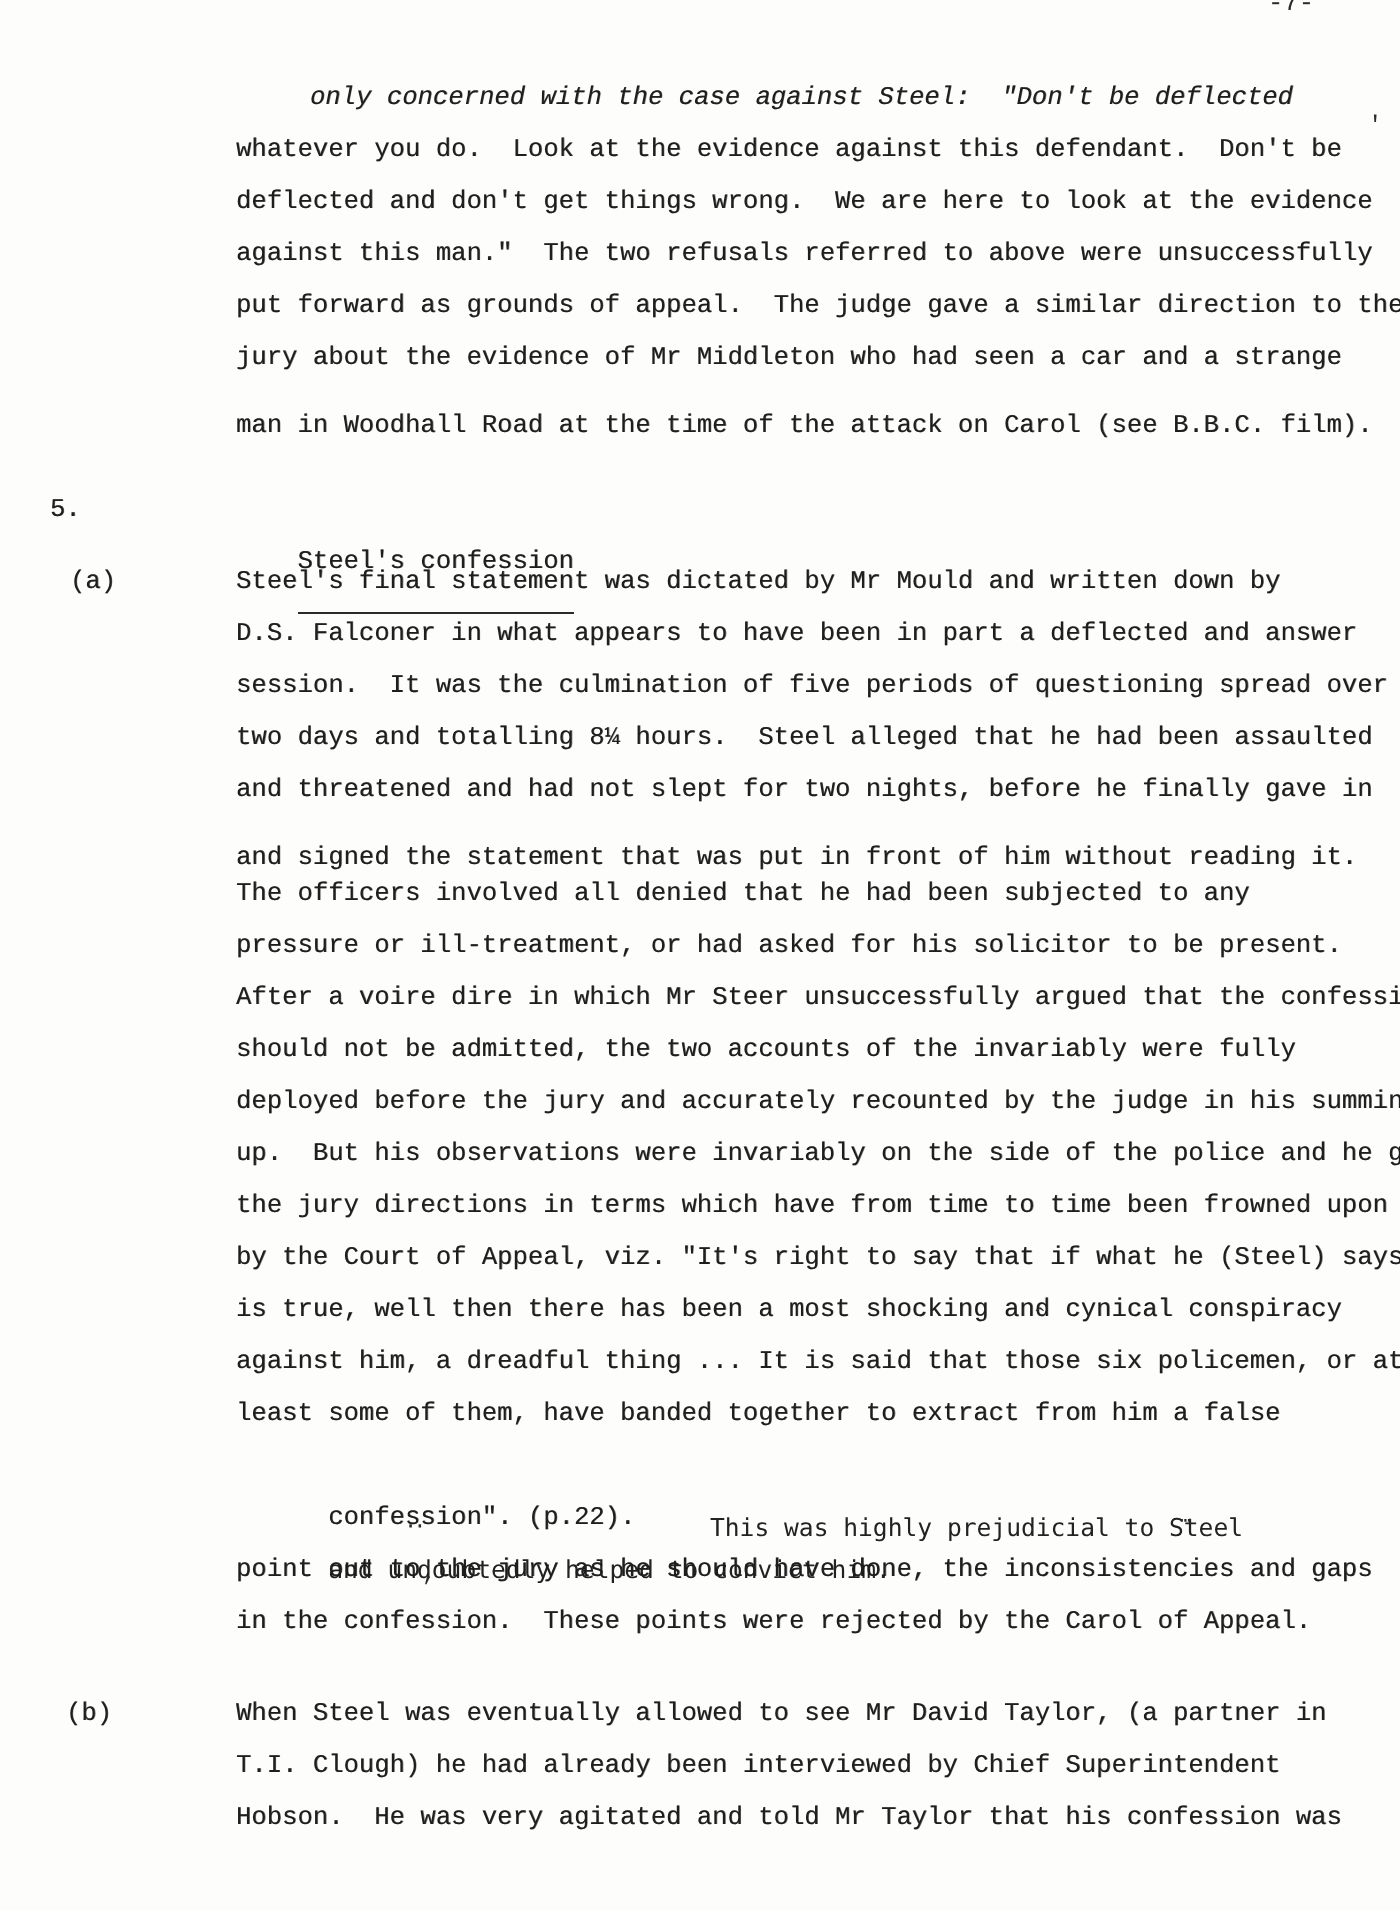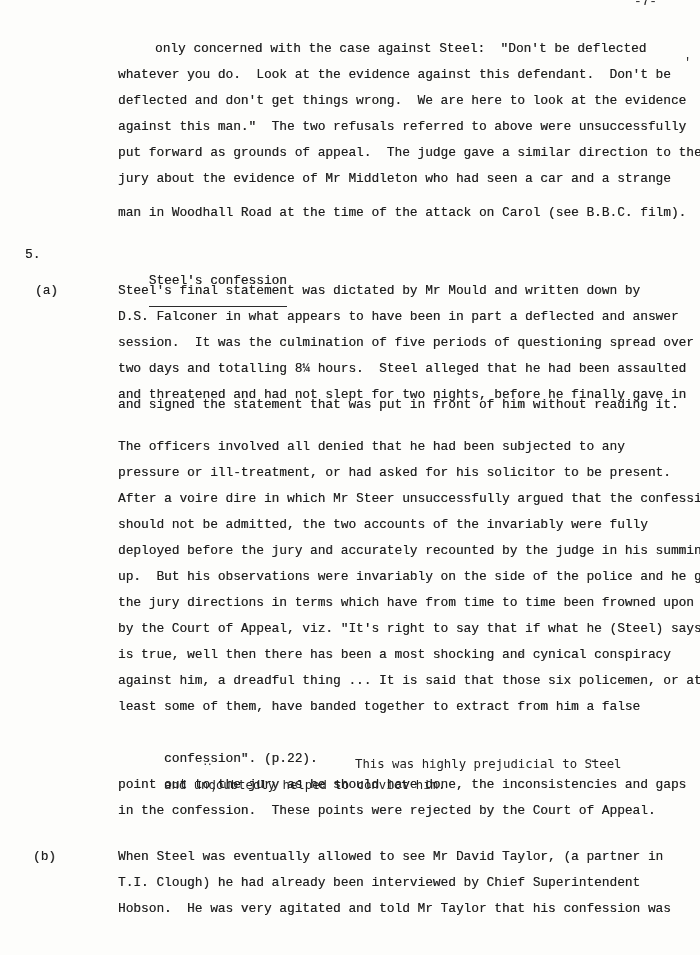--- a/index.html
+++ b/index.html
@@ -14,21 +14,21 @@
     color:#1e1e1e;
     text-shadow:0.3px 0 0 rgba(20,20,20,.55);
   }
   .line{
     position:absolute;
     left:118px;
     height:26px;
     line-height:26px;
     white-space:pre;
   }
-  .indent{ text-indent:37px; }
+  .indent{ text-indent:37px;font-style:italic; }
   .label{
     position:absolute;
     height:26px;line-height:26px;white-space:pre;
   }
   .heading-underline{
     display:inline-block;
     border-bottom:1.4px solid #2a2a2a;
     padding-bottom:12px;
   }
   .ins{
@@ -69,21 +69,21 @@
     <span class="heading-underline">Steel's confession</span>
   </div>
 
   <div class="label" style="left:35px; top:278px;">(a)</div>
   <div>
     <div class="line" style="top:278px">Steel's final statement was dictated by Mr Mould and written down by</div>
     <div class="line" style="top:304px">D.S. Falconer in what appears to have been in part a deflected and answer</div>
     <div class="line" style="top:330px">session.  It was the culmination of five periods of questioning spread over</div>
     <div class="line" style="top:356px">two days and totalling 8¼ hours.  Steel alleged that he had been assaulted</div>
     <div class="line" style="top:382px">and threatened and had not slept for two nights, before he finally gave in</div>
-    <div class="line" style="top:392px">and signed the statement that was put in front of him without reading it.</div>
+    <div class="line" style="top:416px">and signed the statement that was put in front of him without reading it.</div>
     <div class="line" style="top:434px">The officers involved all denied that he had been subjected to any</div>
     <div class="line" style="top:460px">pressure or ill-treatment, or had asked for his solicitor to be present.</div>
     <div class="line" style="top:486px">After a voire dire in which Mr Steer unsuccessfully argued that the confession</div>
     <div class="line" style="top:512px">should not be admitted, the two accounts of the invariably were fully</div>
     <div class="line" style="top:538px">deployed before the jury and accurately recounted by the judge in his summing</div>
     <div class="line" style="top:564px">up.  But his observations were invariably on the side of the police and he gave</div>
     <div class="line" style="top:590px">the jury directions in terms which have from time to time been frowned upon</div>
     <div class="line" style="top:616px">by the Court of Appeal, viz. "It's right to say that if what he (Steel) says</div>
     <div class="line" style="top:642px">is true, well then there has been a most shocking and cynical conspiracy</div>
     <div class="line" style="top:668px">against him, a dreadful thing ... It is said that those six policemen, or at</div>
@@ -91,21 +91,21 @@
 
     <div class="line" style="top:720px">
       <span>confession". (p.22).</span>
       <span class="ins ins-abs" style="left:237px; top:5px;">This was highly prejudicial to Steel</span>
     </div>
     <div class="line" style="top:746px">
       <span class="ins">and undoubtedly helped to convict him.</span>
     </div>
 
     <div class="line" style="top:772px">point out to the jury as he should have done, the inconsistencies and gaps</div>
-    <div class="line" style="top:798px">in the confession.  These points were rejected by the Court of Appeal.</div>
+    <div class="line" style="top:798px">in the confession.  These points were rejected by the Carol of Appeal.</div>
   </div>
 
   <div class="mark" style="left:516px; top:652px; font-size:13px;">ˆ</div>
   <div class="mark" style="left:202px; top:758px; font-size:11px; letter-spacing:-2px;">··</div>
   <div class="mark" style="left:211px; top:780px; font-size:12px;">,</div>
   <div class="mark" style="left:590px; top:756px; font-size:9px;">⋯</div>
 
   <div class="label" style="left:33px; top:844px;">(b)</div>
   <div>
     <div class="line" style="top:844px">When Steel was eventually allowed to see Mr David Taylor, (a partner in</div>

